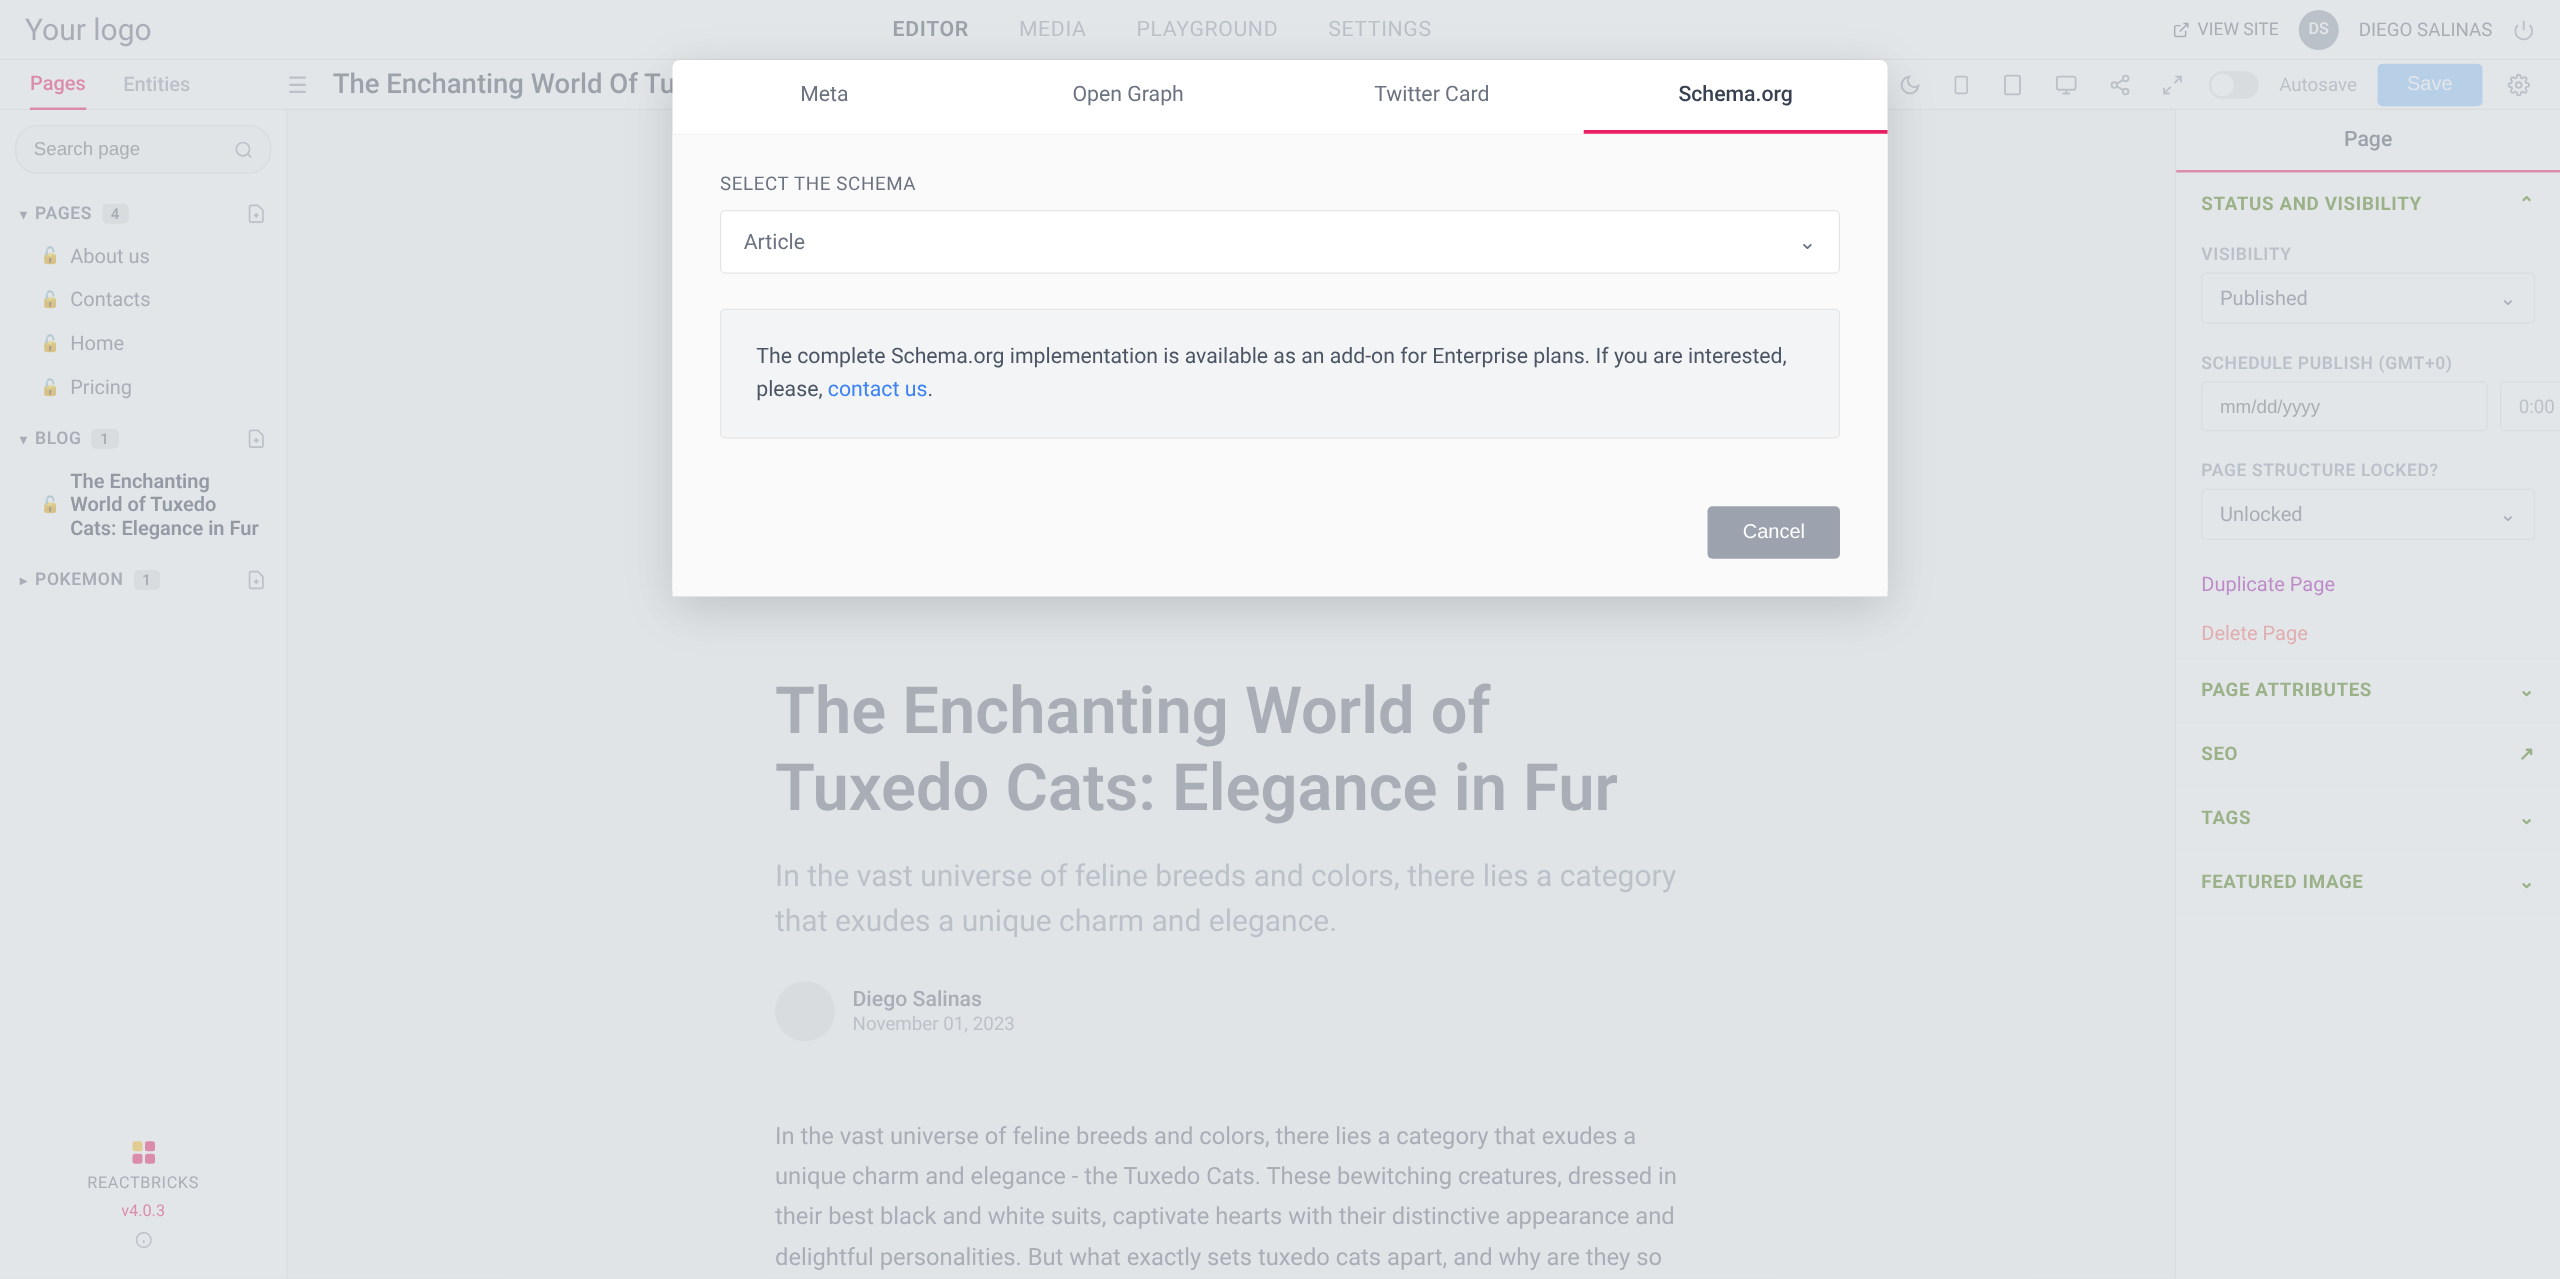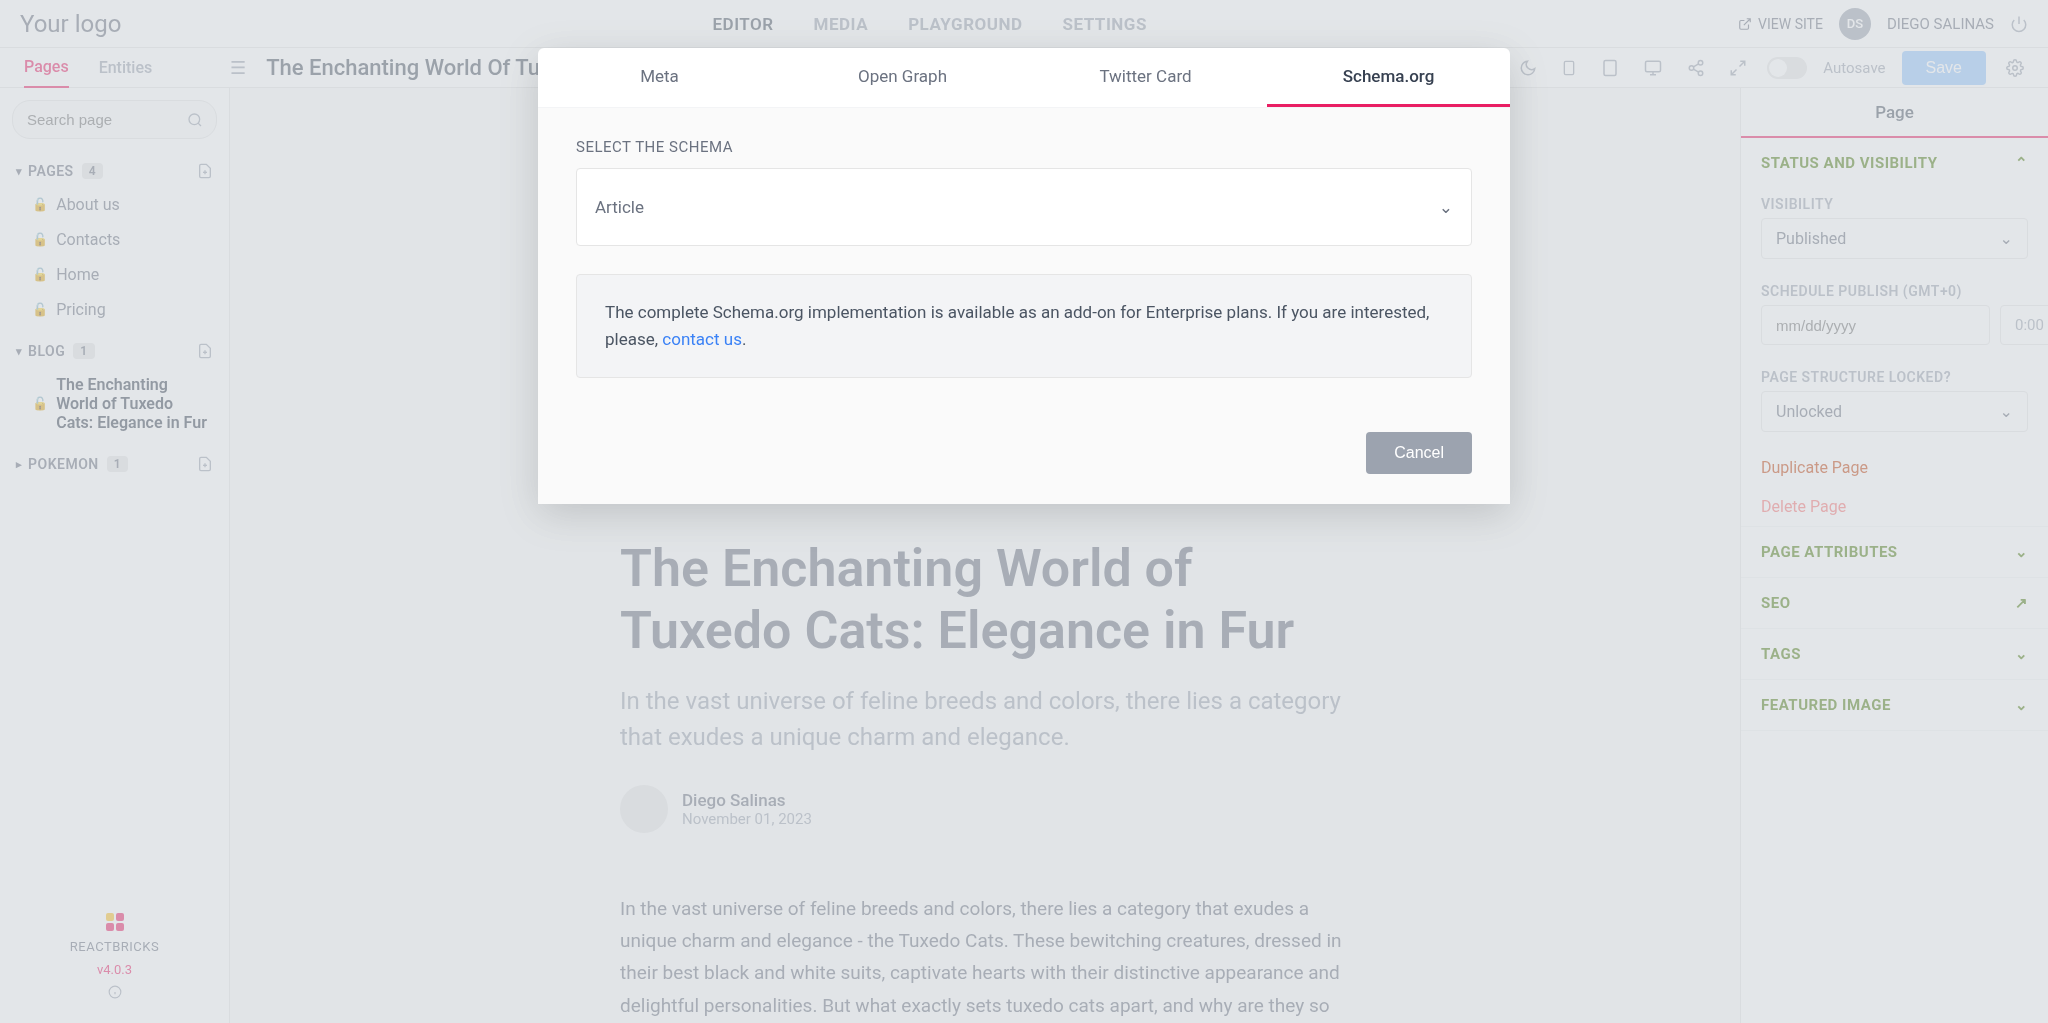--- a/index.html
+++ b/index.html
@@ -2,21 +2,21 @@
 <html><head>
   <meta charset="utf-8">
   <style>
     * { margin: 0; padding: 0; box-sizing: border-box; }
     body { font-family: -apple-system, BlinkMacSystemFont, "Segoe UI", Roboto, sans-serif; background: #f5f5f5; overflow: hidden; width: 2048px; height: 1023px; position: relative; }
     
     
     .top-header { height: 48px; background: #fff; border-bottom: 1px solid #e5e5e5; display: flex; align-items: center; padding: 0 20px; }
     .logo { font-size: 24px; color: #6b7280; font-weight: 400; }
     .nav-links { display: flex; gap: 40px; margin: 0 auto; }
-    .nav-link { color: #9ca3af; font-size: 17px; font-weight: 700; letter-spacing: 0.5px; cursor: pointer; }
+    .nav-link { color: #9ca3af; font-size: 17px; font-weight: 400; letter-spacing: 0.5px; cursor: pointer; }
     .nav-link.active { color: #4b5563; font-weight: 600; }
     .header-right { display: flex; align-items: center; gap: 16px; text-align: center; }
     .view-site { display: flex; align-items: center; gap: 6px; color: #6b7280; font-size: 14px; cursor: pointer; }
     .avatar { width: 32px; height: 32px; border-radius: 50%; background: #9ca3af; color: #fff; display: flex; align-items: center; justify-content: center; font-size: 13px; font-weight: 500; }
     .username { color: #6b7280; font-size: 15px; }
     
     
     .sub-header { height: 40px; background: #fff; border-bottom: 1px solid #e5e5e5; display: flex; align-items: center; }
     .sub-header-left { display: flex; align-items: center; width: 230px; padding: 0 24px; gap: 30px; }
     .sh-tab { color: #9ca3af; font-size: 16px; font-weight: 500; cursor: pointer; padding: 10px 0; }
@@ -67,32 +67,32 @@
     
     
     .right-panel { width: 308px; background: #fff; border-left: 1px solid #e5e5e5; overflow-y: auto; }
     .panel-tab-header { text-align: center; padding: 14px; font-size: 17px; color: #4b5563; font-weight: 500; border-bottom: 2px solid #e91e63; }
     .panel-section { border-bottom: 1px solid #f3f4f6; }
     .panel-section-header { display: flex; align-items: center; justify-content: space-between; padding: 16px 20px; color: #4d7c0f; font-size: 15px; font-weight: 700; letter-spacing: 0.5px; cursor: pointer; }
     .panel-field-label { color: #9ca3af; font-size: 14px; font-weight: 600; letter-spacing: 0.5px; padding: 8px 20px 6px; }
     .panel-select { margin: 0 20px 16px; padding: 10px 14px; border: 1px solid #e5e5e5; border-radius: 4px; display: flex; justify-content: space-between; align-items: center; color: #6b7280; font-size: 16px; cursor: pointer; }
     .panel-date-row { display: flex; gap: 10px; padding: 0 20px 16px; }
     .panel-date-input { flex: 1; padding: 10px 14px; border: 1px solid #e5e5e5; border-radius: 4px; color: #9ca3af; font-size: 15px; }
-    .panel-link { padding: 10px 20px; color: #c2410c; font-size: 16px; cursor: pointer; }
+    .panel-link { padding: 10px 20px; color: #a21caf; font-size: 16px; cursor: pointer; }
     .panel-link.danger { color: #f87171; }
     
     
     .overlay { position: absolute; inset: 0; background: rgba(209, 213, 219, 0.6); z-index: 100; }
     .modal { position: absolute; top: 48px; left: 50%; transform: translateX(-50%); width: 972px; background: #fff; border-radius: 6px; z-index: 101; box-shadow: 0 10px 40px rgba(0,0,0,0.15); }
     .modal-tabs { display: flex; border-bottom: 1px solid #f3f4f6; }
     .modal-tab { flex: 1; text-align: center; padding: 18px; color: #6b7280; font-size: 17px; cursor: pointer; }
     .modal-tab.active { color: #374151; font-weight: 500; border-bottom: 3px solid #e91e63; }
     .modal-body { padding: 30px 38px; background: #fafafa; }
     .modal-label { color: #6b7280; font-size: 15px; font-weight: 400; letter-spacing: 0.5px; margin-bottom: 12px; }
-    .modal-select { background: #fff; border: 1px solid #e5e5e5; border-radius: 4px; padding: 28px 18px; display: flex; justify-content: space-between; align-items: center; color: #6b7280; font-size: 17px; margin-bottom: 28px; cursor: pointer; }
+    .modal-select { background: #fff; border: 1px solid #e5e5e5; border-radius: 4px; padding: 14px 18px; display: flex; justify-content: space-between; align-items: center; color: #6b7280; font-size: 17px; margin-bottom: 28px; cursor: pointer; }
     .modal-info { background: #f3f4f6; border: 1px solid #e5e5e5; border-radius: 4px; padding: 24px 28px; color: #4b5563; font-size: 17px; line-height: 1.6; }
     .modal-info a { color: #3b82f6; text-decoration: none; }
     .modal-footer { padding: 24px 38px 30px; background: #fafafa; display: flex; justify-content: flex-end; }
     .cancel-btn { background: #9ca3af; color: #fff; border: none; padding: 12px 28px; border-radius: 4px; font-size: 16px; cursor: pointer; }
     
     svg { display: block; }
   </style>
 </head>
 <body>
 

